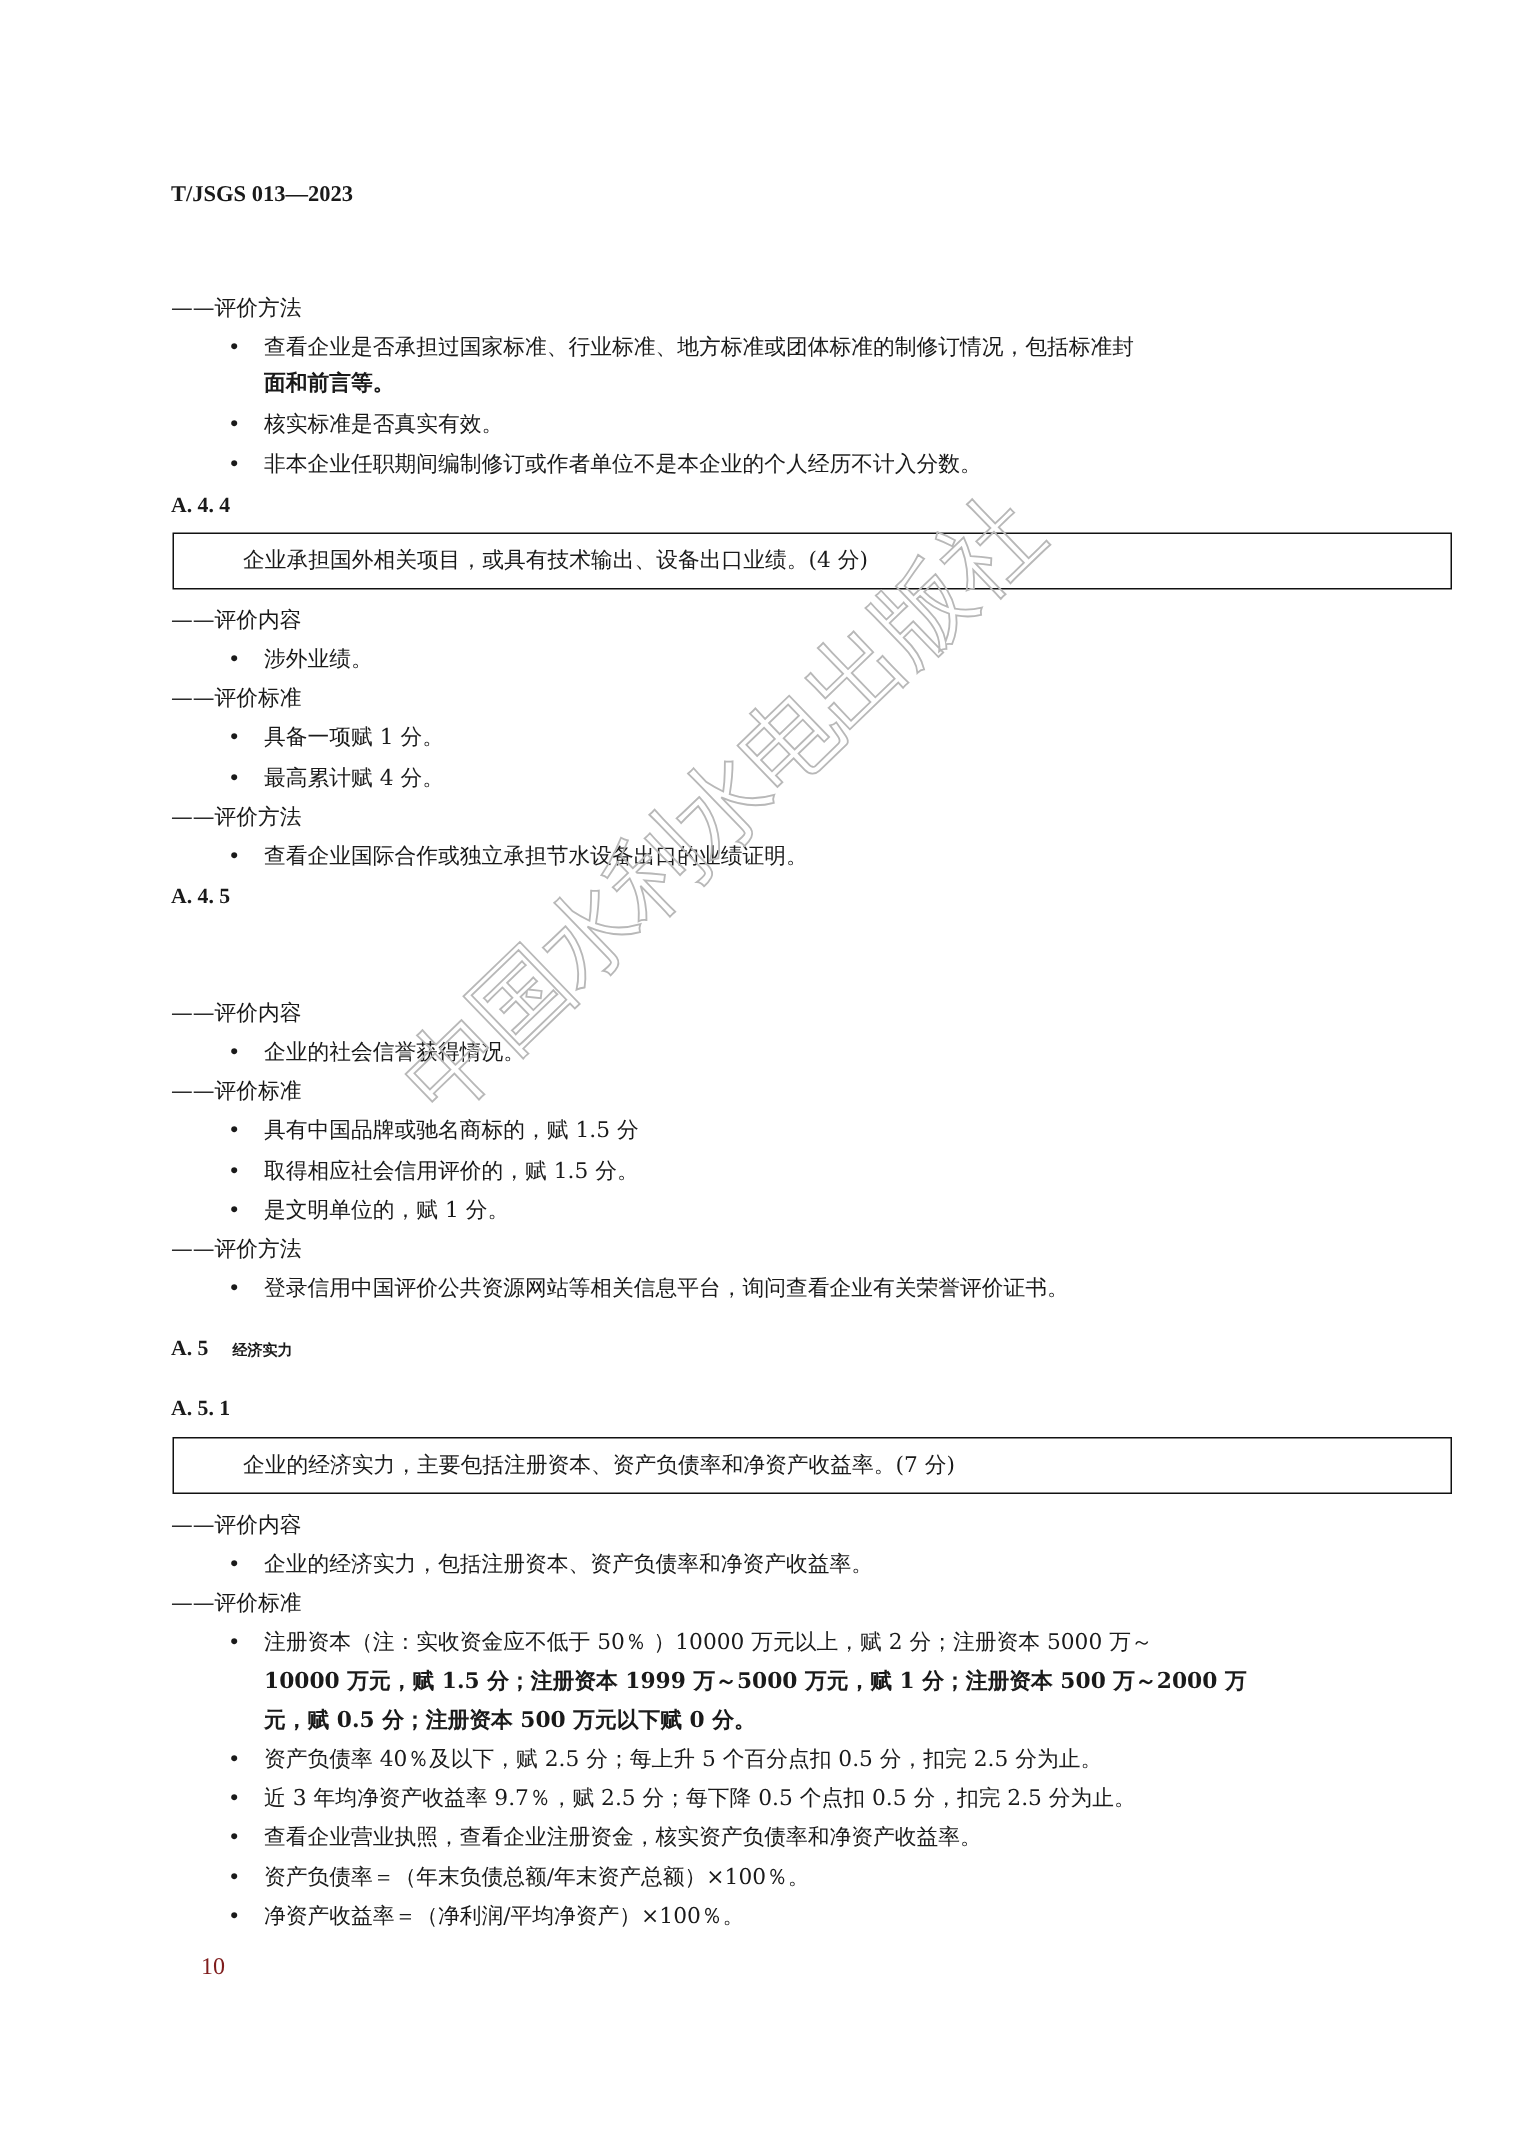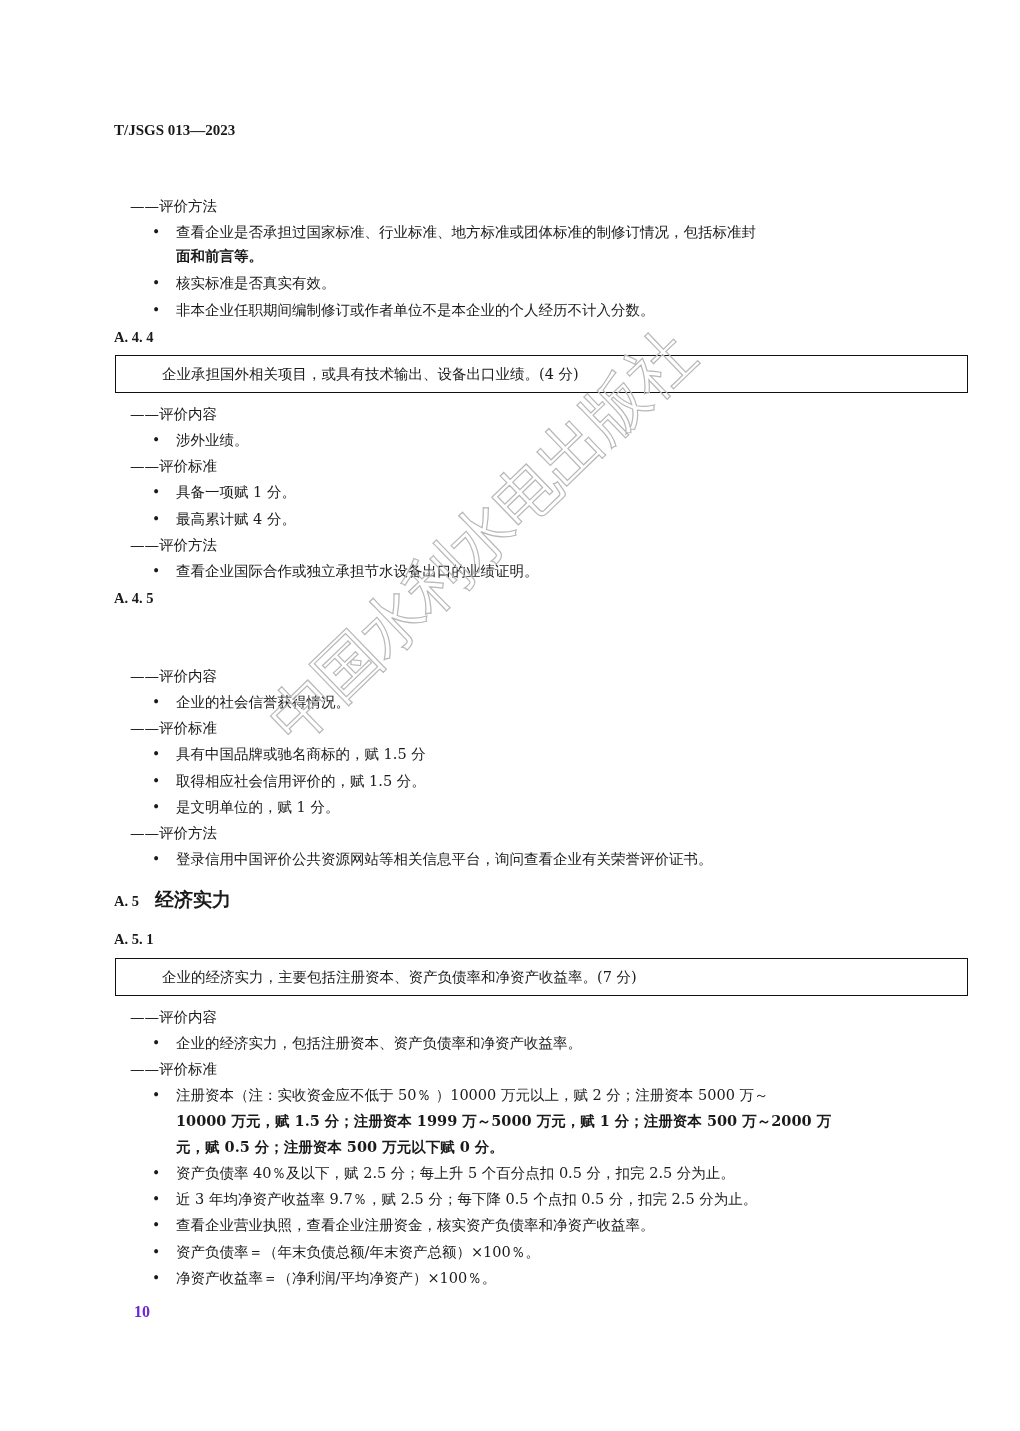--- a/index.html
+++ b/index.html
@@ -10,38 +10,38 @@
     }
     .page { position: absolute; left: 0; top: 0; width: 1020px; height: 1431px; }
     .header {
       position: absolute; left: 114px; top: 122px;
       font-family: "Liberation Serif", serif; font-weight: bold; font-size: 15px;
       letter-spacing: 0px;
     }
     .line {
       position: absolute; font-size: 14.5px; line-height: 20px; white-space: nowrap;
     }
-    .dash { left: 130px; }
+    .dash { left: 114px; }
     .bullet { left: 152px; }
     .bullet .dot { display: inline-block; width: 24px; font-size: 14px; }
     .cont { left: 176px; font-weight: bold; }
     .sec {
       position: absolute; left: 114px; font-family: "Liberation Serif", serif;
       font-weight: bold; font-size: 14.5px; line-height: 20px;
     }
-    .sec .t { font-family: "DejaVu Sans", sans-serif; font-weight: bold; margin-left: 16px; font-size: 19px; }
+    .sec .t { font-family: "DejaVu Sans", sans-serif; font-weight: bold; margin-left: 16px; font-size: 10px; }
     .box {
       position: absolute; left: 115px; width: 853px; height: 38px;
       border: 1.5px solid #111; box-sizing: border-box;
     }
     .box span {
       position: absolute; left: 46px; top: 8px; font-size: 14.5px; line-height: 20px; white-space: nowrap;
     }
     .pagenum {
-      position: absolute; left: 134px; top: 1303px; font-family: "Liberation Serif", serif; font-size: 16px; color: #6d28d9; font-weight: bold;
+      position: absolute; left: 134px; top: 1303px; font-family: "Liberation Serif", serif; font-size: 16px; color: #7f1d1d;
     }
     .watermark {
       position: absolute; left: 250px; top: 700px; width: 560px;
       transform: rotate(-44deg); transform-origin: left top;
       font-family: "DejaVu Sans", sans-serif; font-size: 64px; font-weight: 200;
       color: transparent; -webkit-text-stroke: 1.2px #b8b8b8;
       letter-spacing: -2px; white-space: nowrap; pointer-events: none;
     }
   </style>
 </head>

